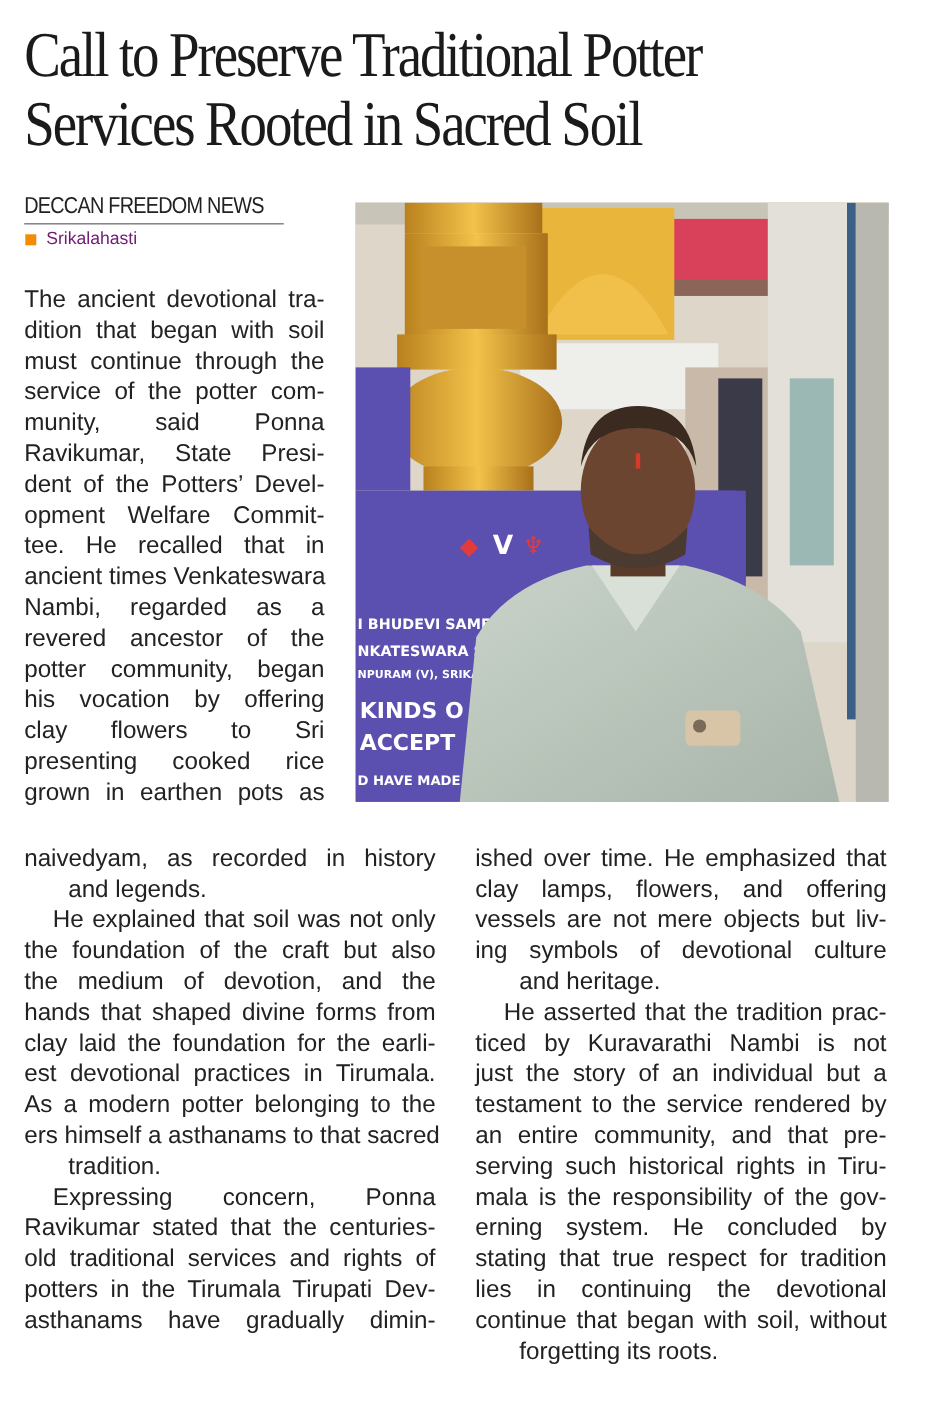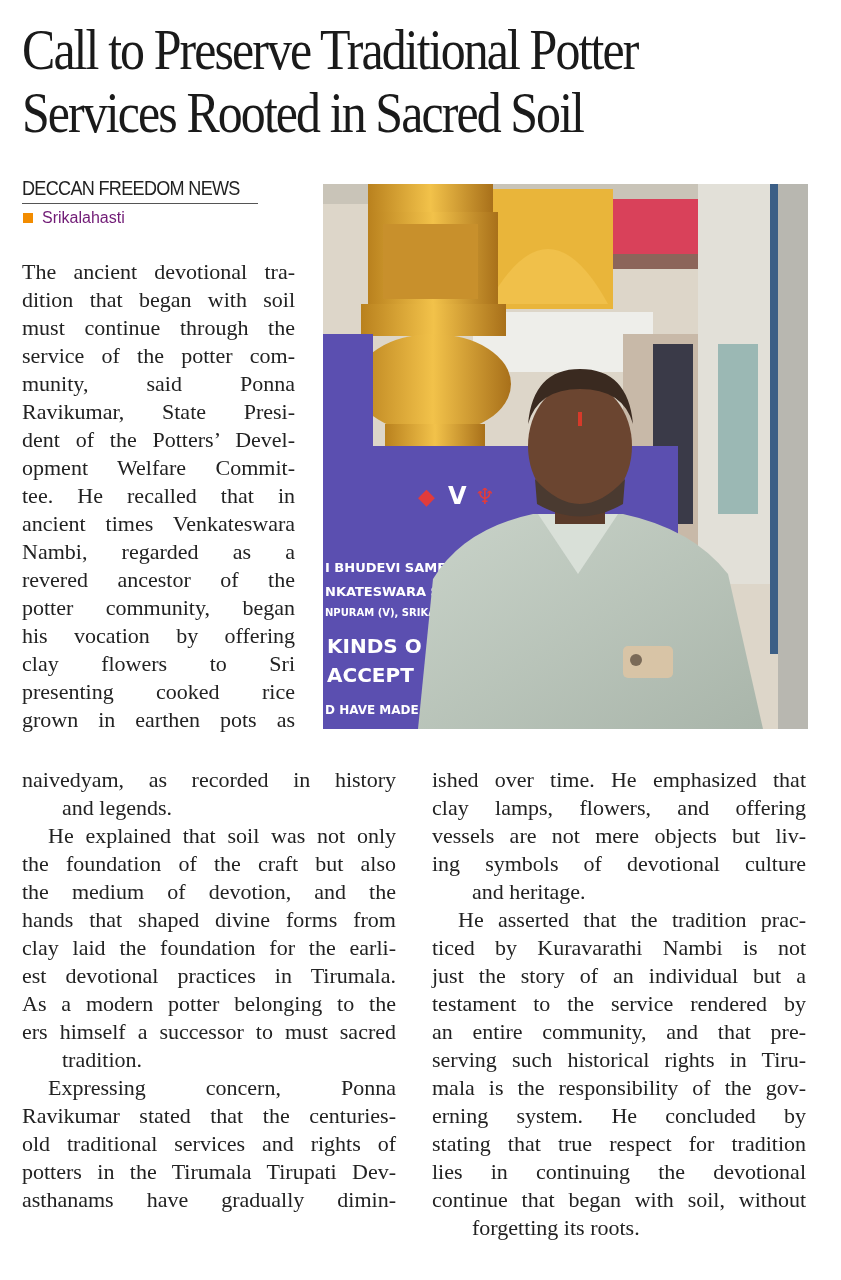--- a/index.html
+++ b/index.html
@@ -21,21 +21,21 @@
   .dateline-square { width: 10px; height: 10px; background: #f28c00; margin-left: 1px; margin-right: 9px; }
   .dateline-text {
     font-family: "Liberation Sans", sans-serif; font-size: 16px; line-height: 20px; color: #701a75;
   }
   .photo {
     position: absolute; left: 323px; top: 184px; width: 485px; height: 545px; overflow: hidden;
     background: #d9d4c8;
   }
   .photo svg { display: block; }
   .body-text {
-    font-family: Liberation Serif, serif; font-size: 22px; line-height: 28px;
+    font-family: Liberation Sans, sans-serif; font-size: 22px; line-height: 28px;
     color: #222; text-align: justify; margin: 0;
   }
   .col-a { position: absolute; left: 22px; top: 258px; width: 273px; }
   .col-b { position: absolute; left: 22px; top: 766px; width: 374px; }
   .col-c { position: absolute; left: 432px; top: 766px; width: 374px; }
   .indent { text-indent: 26px; }
   .line { display: block; text-align: justify; text-align-last: justify; white-space: nowrap; height: 28px; overflow: visible; }
   .line.last { text-align-last: left; margin-left: 40px; }
 </style>
 </head>
@@ -138,21 +138,21 @@
 <div class="body-text col-b">
   <span class="line">naivedyam, as recorded in history</span>
   <span class="line last">and legends.</span>
   <span class="line indent">He explained that soil was not only</span>
   <span class="line">the foundation of the craft but also</span>
   <span class="line">the medium of devotion, and the</span>
   <span class="line">hands that shaped divine forms from</span>
   <span class="line">clay laid the foundation for the earli-</span>
   <span class="line">est devotional practices in Tirumala.</span>
   <span class="line">As a modern potter belonging to the</span>
-  <span class="line">ers himself a successor to must sacred</span>
+  <span class="line">ers himself a asthanams to that sacred</span>
   <span class="line last">tradition.</span>
   <span class="line indent">Expressing concern, Ponna</span>
   <span class="line">Ravikumar stated that the centuries-</span>
   <span class="line">old traditional services and rights of</span>
   <span class="line">potters in the Tirumala Tirupati Dev-</span>
   <span class="line">asthanams have gradually dimin-</span>
 </div>
 
 <div class="body-text col-c">
   <span class="line">ished over time. He emphasized that</span>

